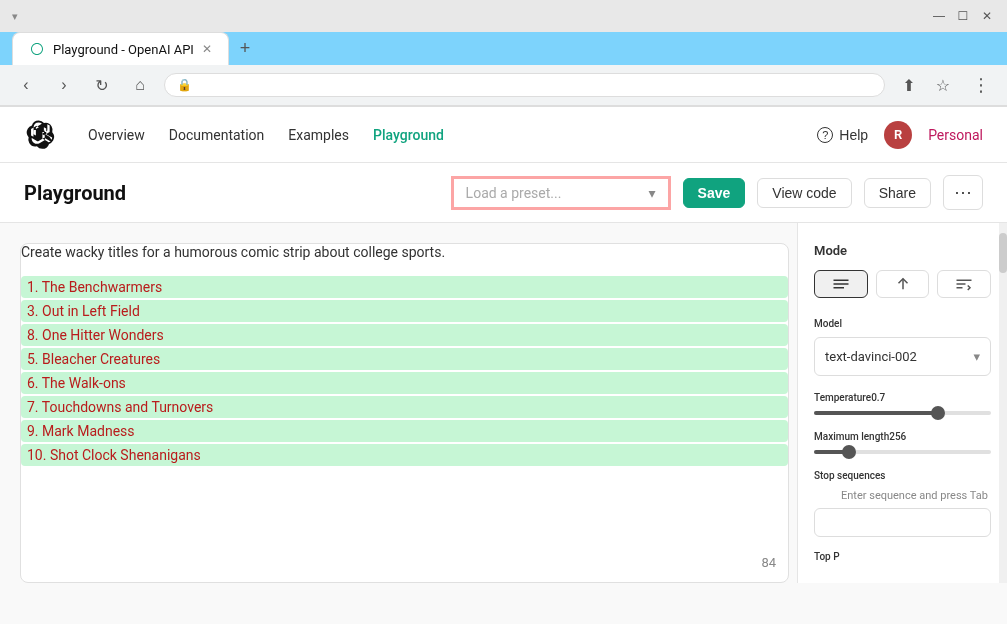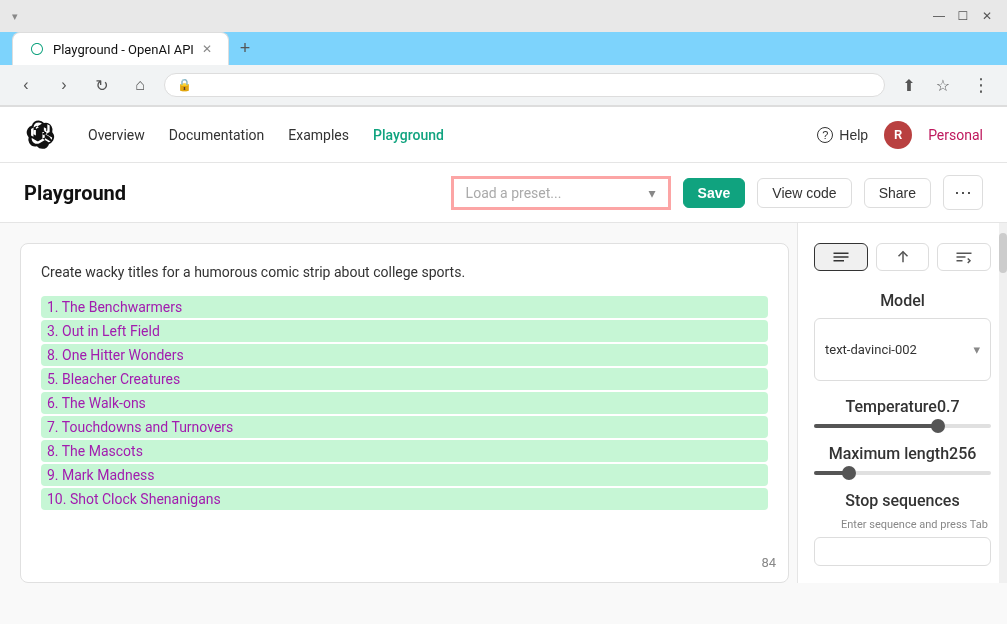--- a/index.html
+++ b/index.html
@@ -38,35 +38,35 @@
     .playground-toolbar { display: flex; align-items: center; padding: 12px 24px; background: white; border-bottom: 1px solid #e5e5e5; gap: 12px; }
     .playground-title { font-size: 20px; font-weight: 700; color: #111; }
     .preset-select { display: flex; align-items: center; background: white; border: 3px solid #fca5a5; border-radius: 0; padding: 6px 12px; font-size: 14px; color: #888; cursor: pointer; gap: 8px; min-width: 220px; }
     .toolbar-btn { background: white; border: 1px solid #ddd; border-radius: 6px; padding: 6px 14px; font-size: 14px; cursor: pointer; color: #333; }
     .toolbar-btn.primary { background: #10a37f; color: white; border-color: #10a37f; font-weight: 700; }
     .toolbar-btn-dots { background: white; border: 1px solid #ddd; border-radius: 6px; padding: 6px 10px; font-size: 18px; cursor: pointer; color: #333; }
     .content-area { flex: 1; background: #f9f9f9; padding: 20px; overflow-y: auto; }
     .sidebar { width: 220px; background: white; border-left: 1px solid #e5e5e5; padding: 20px 16px; overflow-y: auto; }
 
     
-    .prompt-box { background: white; border: 1px solid #e0e0e0; border-radius: 8px; padding: 20px; min-height: 340px; position: relative; }
+    .prompt-box { background: white; border: 1px solid #e0e0e0; border-radius: 8px; min-height: 340px; position: relative; }
     .prompt-text { font-size: 14px; color: #333; margin-bottom: 16px; }
     .output-list { list-style: none; padding: 0; }
-    .output-list li { padding: 3px 6px; border-radius: 4px; font-size: 14px; color: #a21caf; margin-bottom: 2px; }
+    .output-list li { padding: 3px 6px; border-radius: 4px; font-size: 14px; color: #b91c1c; margin-bottom: 2px; }
     .output-list li.highlighted { background: #c6f6d5; }
     .token-count { position: absolute; bottom: 12px; right: 12px; font-size: 13px; color: #888; }
 
     
     .sidebar-section-label { font-size: 13px; font-weight: 600; color: #333; margin-bottom: 12px; }
     .mode-buttons { display: flex; gap: 8px; margin-bottom: 20px; }
     .mode-btn { flex: 1; border: 1px solid #ddd; background: white; border-radius: 6px; padding: 6px; cursor: pointer; display: flex; align-items: center; justify-content: center; color: #555; }
     .mode-btn.active { border-color: #333; background: #f0f0f0; }
 
-    .sidebar-field-label { font-size: 16px; color: #333; font-weight: 500; margin-bottom: 8px; margin-top: 16px; display: flex; justify-content: center; align-items: center; }
-    .model-select { width: 100%; border: 1px solid #ddd; border-radius: 6px; padding: 23px 10px; font-size: 13px; color: #333; background: white; cursor: pointer; display: flex; align-items: center; justify-content: space-between; }
+    .sidebar-field-label { font-size: 10px; color: #333; font-weight: 500; margin-bottom: 8px; margin-top: 16px; display: flex; justify-content: flex-start; align-items: center; }
+    .model-select { width: 100%; border: 1px solid #ddd; border-radius: 6px; padding: 11px 10px; font-size: 13px; color: #333; background: white; cursor: pointer; display: flex; align-items: center; justify-content: space-between; }
     .range-track { width: 100%; height: 4px; background: #e0e0e0; border-radius: 2px; position: relative; margin: 8px 0 16px; }
     .range-fill { height: 100%; background: #555; border-radius: 2px; }
     .range-thumb { width: 14px; height: 14px; background: #555; border-radius: 50%; position: absolute; top: -5px; }
     .stop-seq-label-sub { font-size: 11px; color: #888; margin-bottom: 6px; margin-left: 27px; }
     .stop-seq-input { width: 100%; border: 1px solid #ddd; border-radius: 6px; padding: 6px 10px; font-size: 13px; color: #333; }
 
     
     .openai-logo { width: 32px; height: 32px; }
   </style>
 </head>
@@ -156,30 +156,30 @@
   <div class="content-area" style="padding-right:8px;">
     <div class="prompt-box">
       <p class="prompt-text">Create wacky titles for a humorous comic strip about college sports.</p>
       <ul class="output-list" id="output-list">
           <li class="highlighted">1. The Benchwarmers</li>
           <li class="highlighted">3. Out in Left Field</li>
           <li class="highlighted">8. One Hitter Wonders</li>
           <li class="highlighted">5. Bleacher Creatures</li>
           <li class="highlighted">6. The Walk-ons</li>
           <li class="highlighted">7. Touchdowns and Turnovers</li>
-          <li class="highlighted">8. The Mascots</li>
           <li class="highlighted">9. Mark Madness</li>
           <li class="highlighted">10. Shot Clock Shenanigans</li>
         </ul>
       <div class="token-count">84</div>
     </div>
 
   </div>
 
   <div class="sidebar" style="width:210px;min-width:210px;">
+    <div class="sidebar-section-label">Mode</div>
     <div class="mode-buttons">
       <button class="mode-btn active" title="Complete">
         <svg width="18" height="14" viewBox="0 0 24 18" fill="none" stroke="#333" stroke-width="2">
           <line x1="2" y1="4" x2="22" y2="4"></line>
           <line x1="2" y1="9" x2="22" y2="9"></line>
           <line x1="2" y1="14" x2="16" y2="14"></line>
         </svg>
       </button>
       <button class="mode-btn" title="Insert">
         <svg width="18" height="14" viewBox="0 0 24 18" fill="none" stroke="#555" stroke-width="2">

